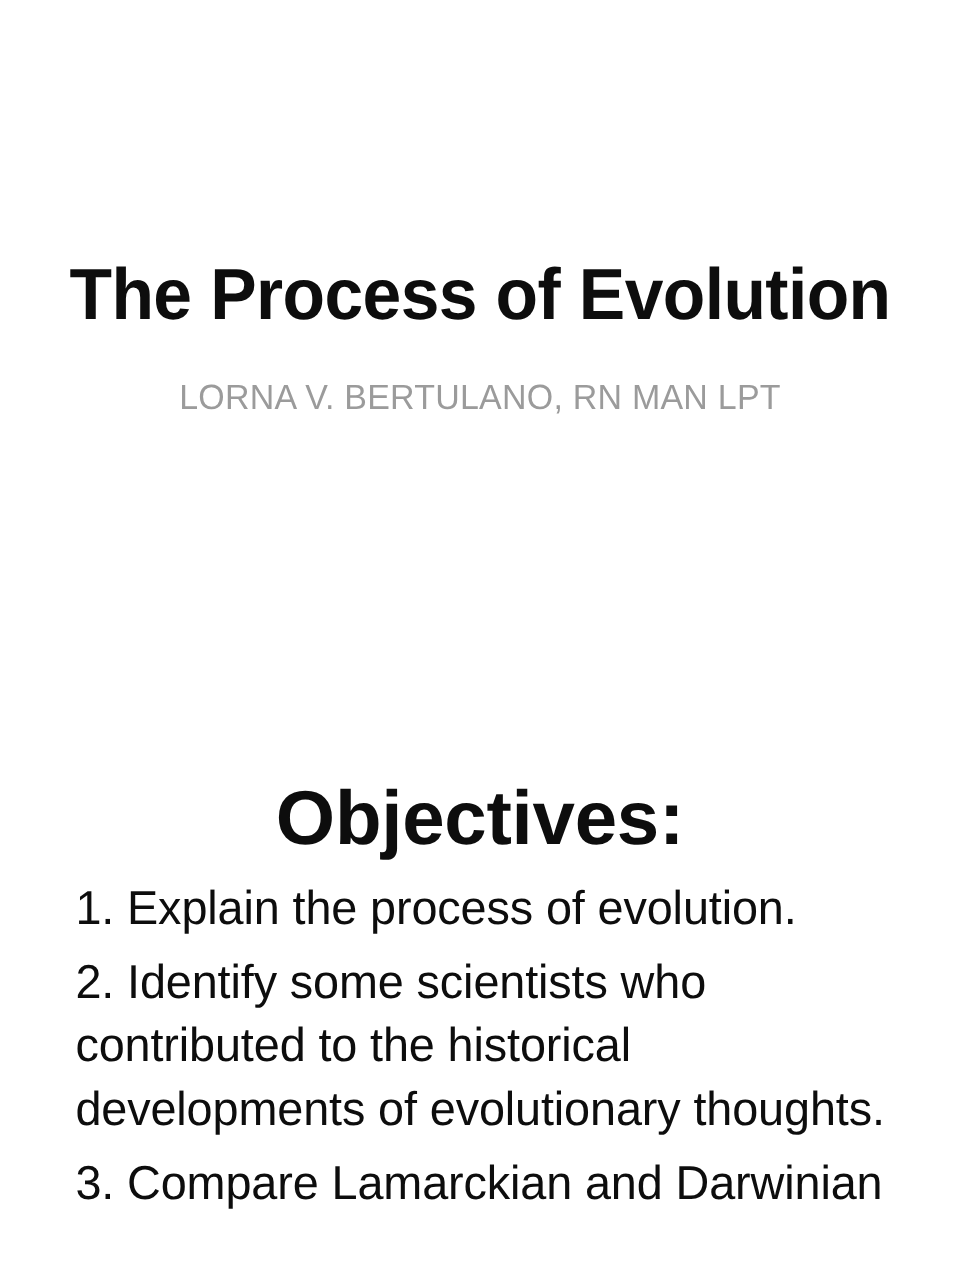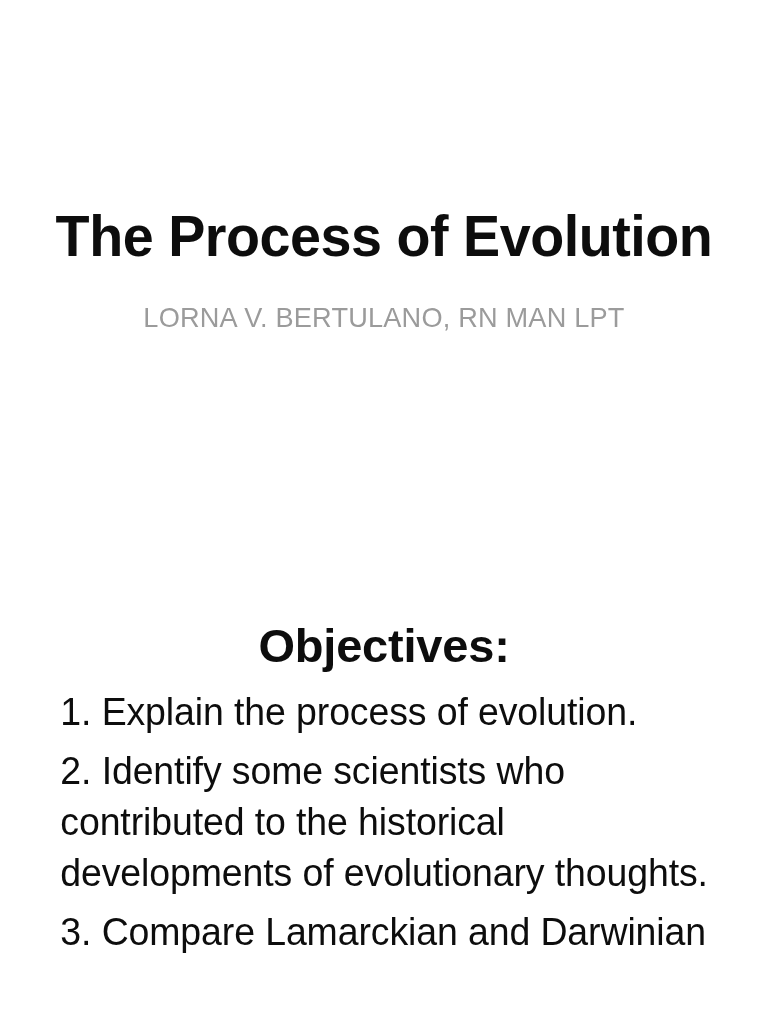--- a/index.html
+++ b/index.html
@@ -58,21 +58,21 @@
   
   .objectives-block {
     position: absolute;
     left: 0;
     top: 620px;
     width: 768px;
   }
 
   .objectives-heading {
     text-align: center;
-    font-size: 47px;
+    font-size: 61px;
     font-weight: bold;
     color: #0d0d0d;
     line-height: 1.12;
     letter-spacing: -0.2px;
   }
 
   .objectives-list {
     margin: 15px;
     padding: 0;
     list-style: none;

